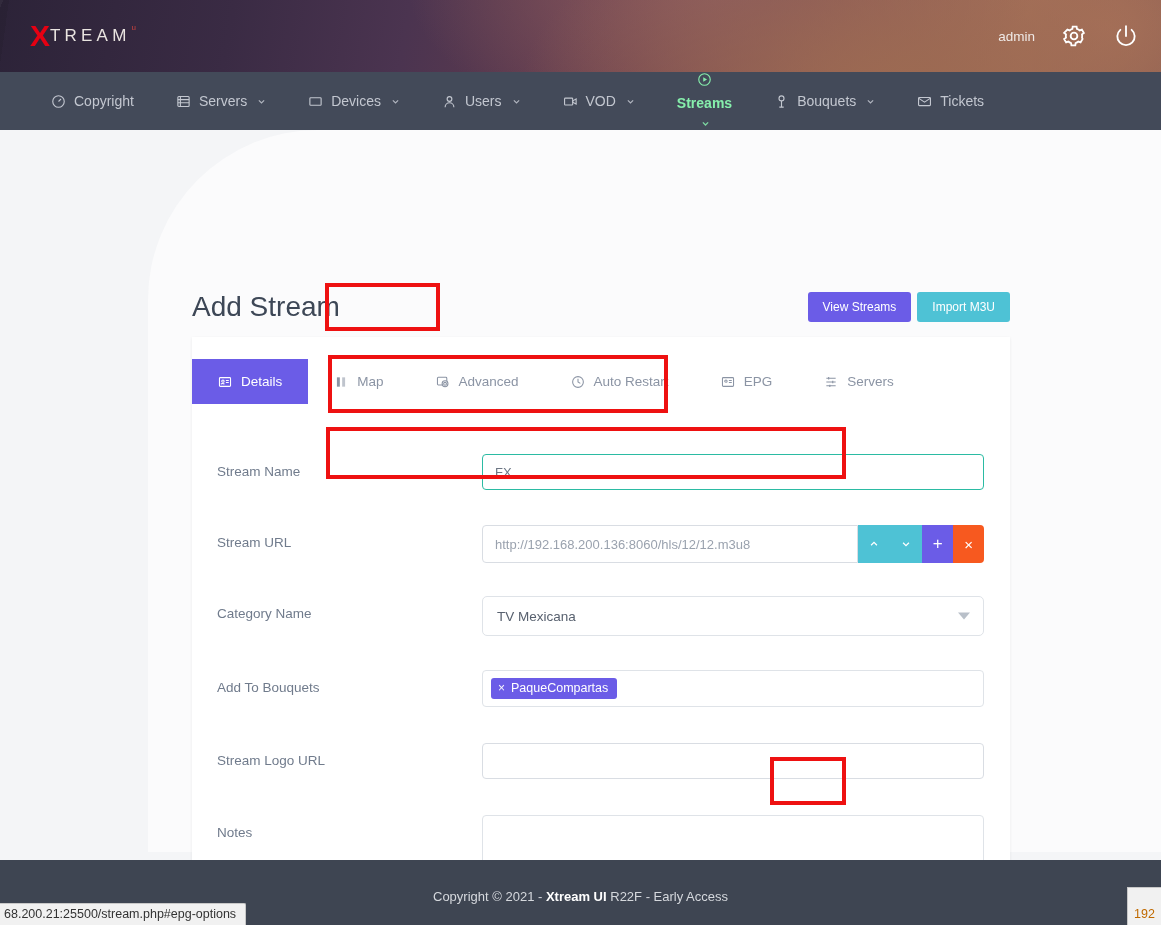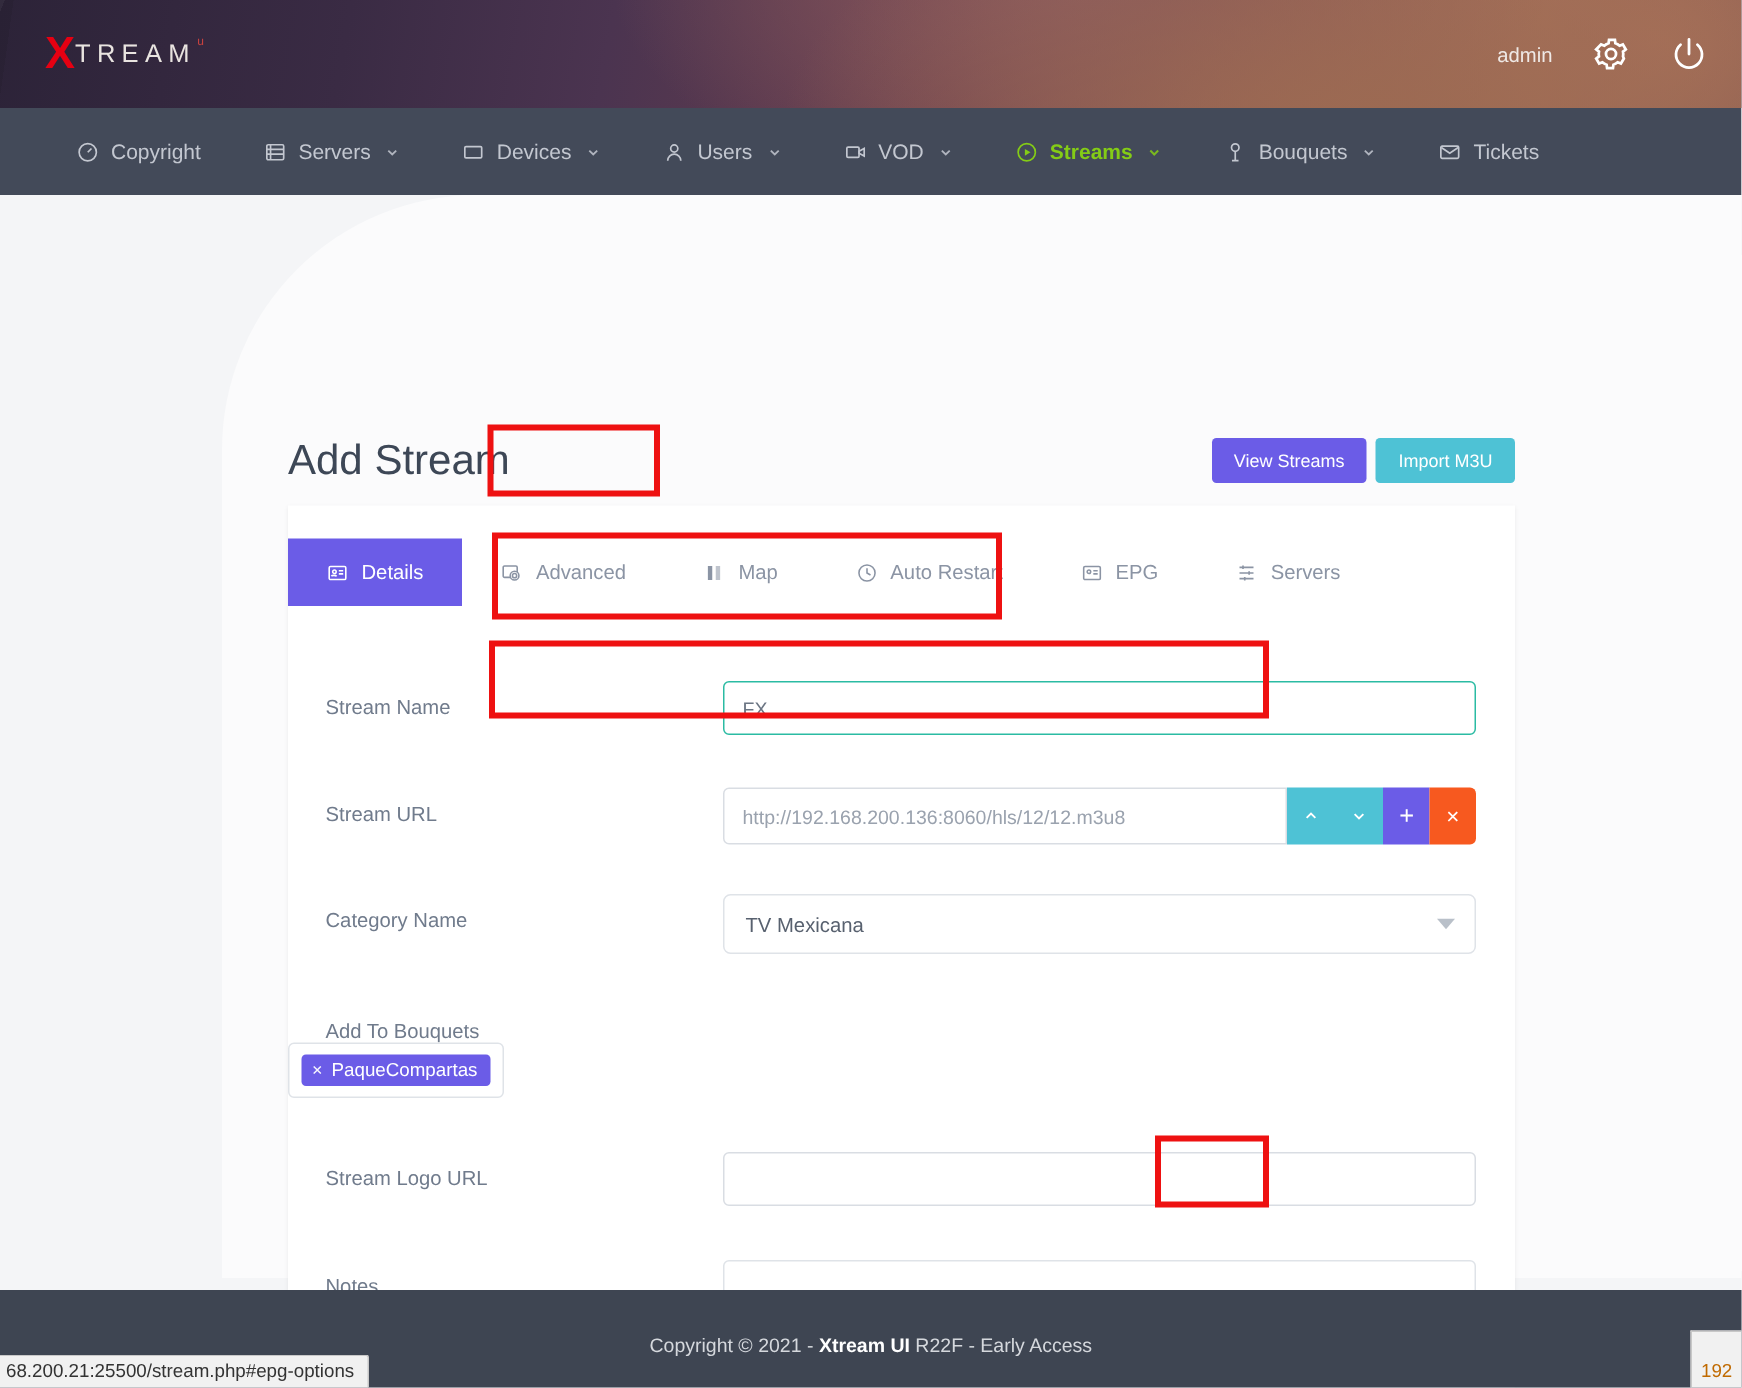--- a/index.html
+++ b/index.html
@@ -59,21 +59,21 @@
   .navbar {
     height: 58px; background: #434a59;
     display: flex; align-items: center;
     padding-left: 30px; position: relative;
   }
   .nav-item {
     display: flex; align-items: center; gap: 8px;
     color: #c3c7d0; font-size: 14px;
     padding: 0 21px; height: 58px; cursor: pointer;
   }
-  .nav-item.active { color: #84cc16; font-weight: bold; }
+  .nav-item.active { color: #86efac; font-weight: bold; flex-direction: column; }
   .nav-ic { width: 15px; height: 15px; flex: 0 0 auto; display:block; }
   .caret-dn { width: 9px; height: 9px; margin-left: 2px; opacity: .85; display:block; }
   .nav-pointer {
     position: absolute; left: 712px; bottom: -9px;
     width: 0; height: 0;
     border-left: 9px solid transparent;
     border-right: 9px solid transparent;
     border-top: 9px solid #434a59;
   }
 
@@ -350,33 +350,33 @@
     <div class="tabs">
       <div class="tab active">
         <svg class="tab-ic" viewBox="0 0 24 24" fill="none" stroke="currentColor" stroke-width="1.8">
           <rect x="2.5" y="4.5" width="19" height="15" rx="1.6"></rect>
             <circle cx="8.5" cy="10.5" r="2"></circle>
             <path d="M13.5 9.5h5M13.5 13h5M5 15.8c.6-1.5 5.2-1.5 6 0"></path>
         </svg>
         <span>Details</span>
       </div>
       <div class="tab">
+        <svg class="tab-ic" viewBox="0 0 24 24" fill="currentColor">
+          <path d="M5 4h5v16H5z"></path>
+            <path d="M14 4h5v16h-5z" opacity=".55"></path>
+        </svg>
+        <span>Map</span>
+      </div>
+      <div class="tab">
         <svg class="tab-ic" viewBox="0 0 24 24" fill="none" stroke="currentColor" stroke-width="1.8">
           <rect x="2.5" y="4" width="16" height="13" rx="1.5"></rect>
             <circle cx="15.5" cy="15" r="5" fill="#fff"></circle>
             <circle cx="15.5" cy="15" r="2.4"></circle>
         </svg>
         <span>Advanced</span>
-      </div>
-      <div class="tab">
-        <svg class="tab-ic" viewBox="0 0 24 24" fill="currentColor">
-          <path d="M5 4h5v16H5z"></path>
-            <path d="M14 4h5v16h-5z" opacity=".55"></path>
-        </svg>
-        <span>Map</span>
       </div>
       <div class="tab">
         <svg class="tab-ic" viewBox="0 0 24 24" fill="none" stroke="currentColor" stroke-width="1.8">
           <circle cx="12" cy="12" r="9.2"></circle>
             <path d="M12 6.5V12l4 2.3"></path>
         </svg>
         <span>Auto Restart</span>
       </div>
       <div class="tab">
         <svg class="tab-ic" viewBox="0 0 24 24" fill="none" stroke="currentColor" stroke-width="1.8">
@@ -428,21 +428,21 @@
       <div class="row" style="margin-top:33px;">
         <div class="lbl">Category Name</div>
         <div class="fieldcol">
           <div class="sel-wrap">
             <div class="sel">TV Mexicana</div>
             <span class="sel-arrow"></span>
           </div>
         </div>
       </div>
 
-      <div class="row" style="margin-top:34px;flex-direction:column;">
+      <div class="row" style="margin-top:34px;">
         <div class="lbl">Add To Bouquets</div>
         <div class="fieldcol">
           <div class="bouquet-box">
             <span class="tag">
               <span class="tag-x">×</span>
               <span>PaqueCompartas</span>
             </span>
           </div>
         </div>
       </div>

